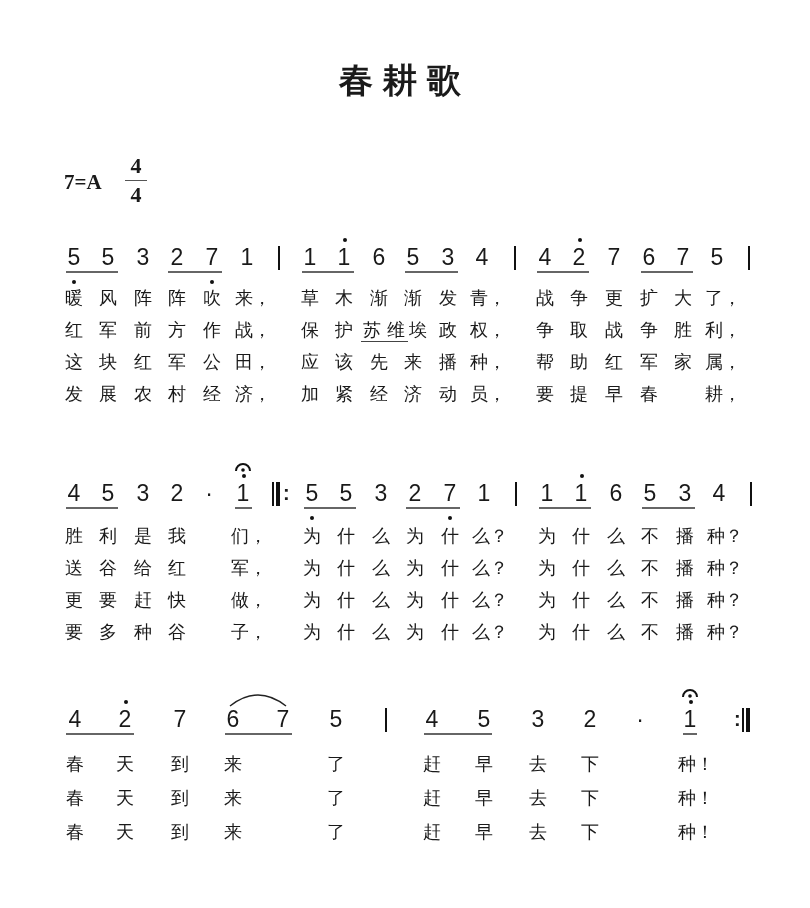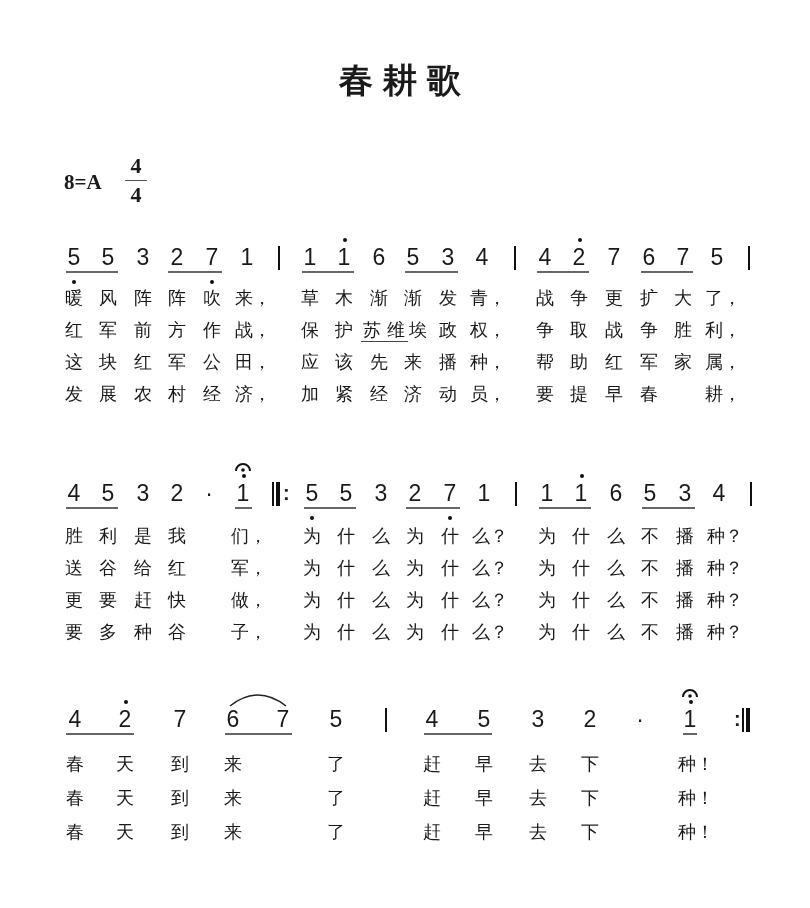--- a/index.html
+++ b/index.html
@@ -22,21 +22,21 @@
   .slur { position: absolute; }
   .lyric { position: absolute; font-family: "DejaVu Serif", "Liberation Serif", serif; font-size: 18px; line-height: 20px; width: 24px; margin-left: -12px; text-align: center; white-space: nowrap; }
   .lyric.punct { text-align: left; width: 40px; margin-left: -12px; }
   .underline-word { position: absolute; height: 1px; background: #444; }
   .fade { position: absolute; left: 0; width: 810px; top: 848px; height: 60px; background: #fff; }
 </style>
 </head>
 <body>
 
 <div class="title">春耕歌</div>
-<div class="key">8=A</div>
+<div class="key">7=A</div>
 <div class="ts">
   <div>4</div>
   <div class="line"></div>
   <div>4</div>
 </div>
 
 <div class="system" id="sys0" style="top:244px;">
     <div class="note" style="left: 74px;">5</div>
     <div class="dot-below" style="left: 74px;"></div>
     <div class="note" style="left: 108px;">5</div>

